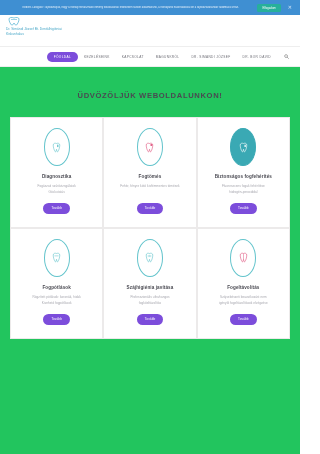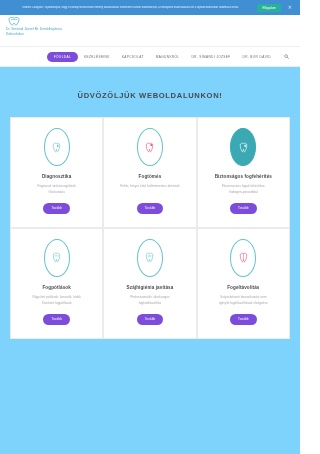--- a/index.html
+++ b/index.html
@@ -95,21 +95,21 @@
   }
   .nav-search {
     margin-left: 7px;
     color: #555;
     display: flex; align-items: center;
     cursor: pointer;
   }
 
   
   .content {
-    background: #7dd3fc;
+    background: #22c55e;
     height: calc(454px - 15px - 31px - 21px);
     padding-top: 24px;
   }
   .welcome {
     text-align: center;
     font-size: 7.6px;
     letter-spacing: .65px;
     color: #4a4a52;
     font-weight: bold;
     margin-bottom: 17px;

